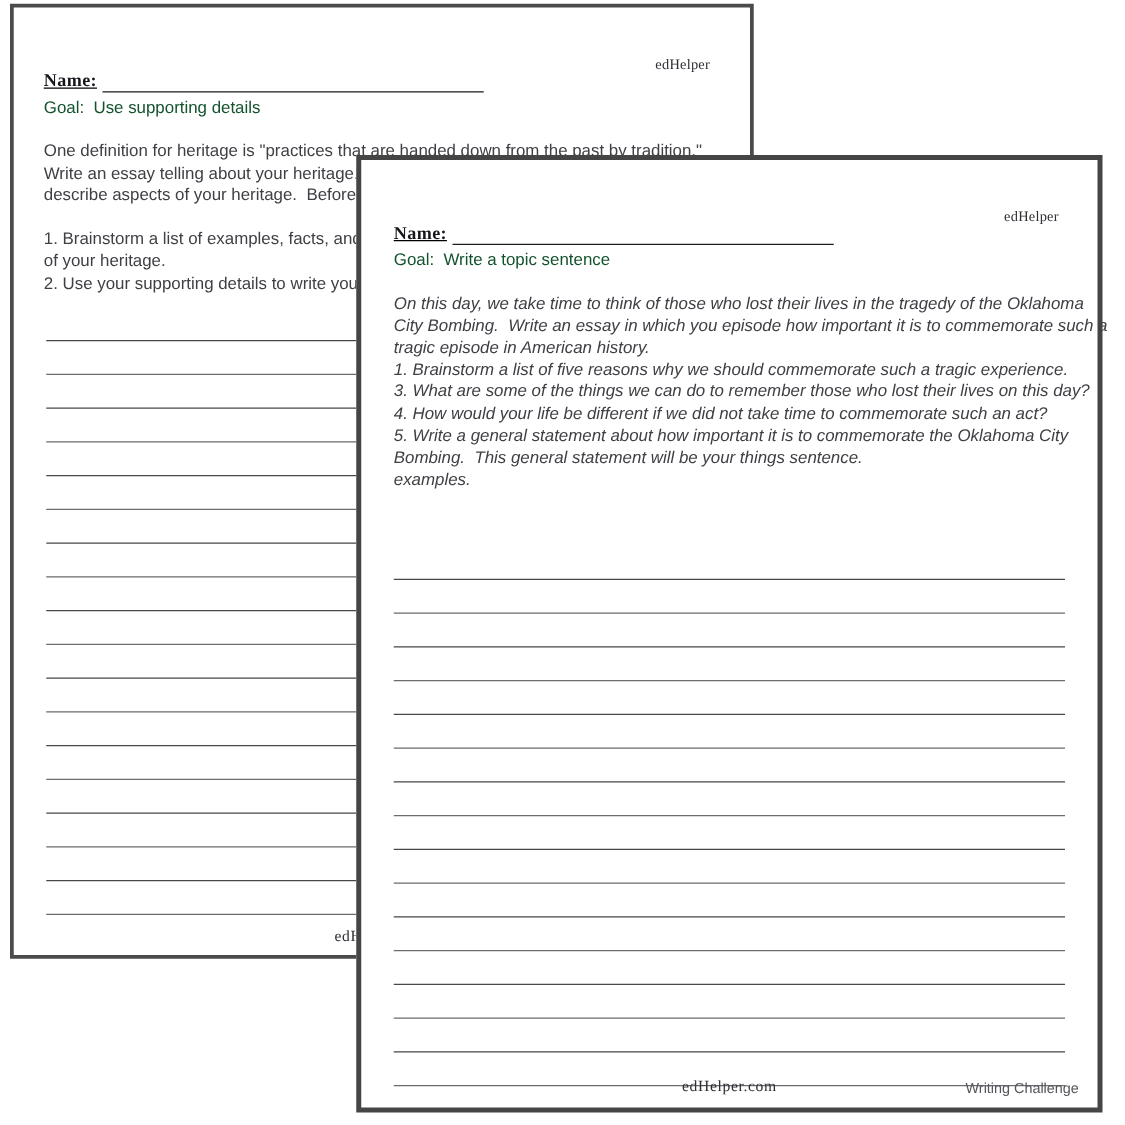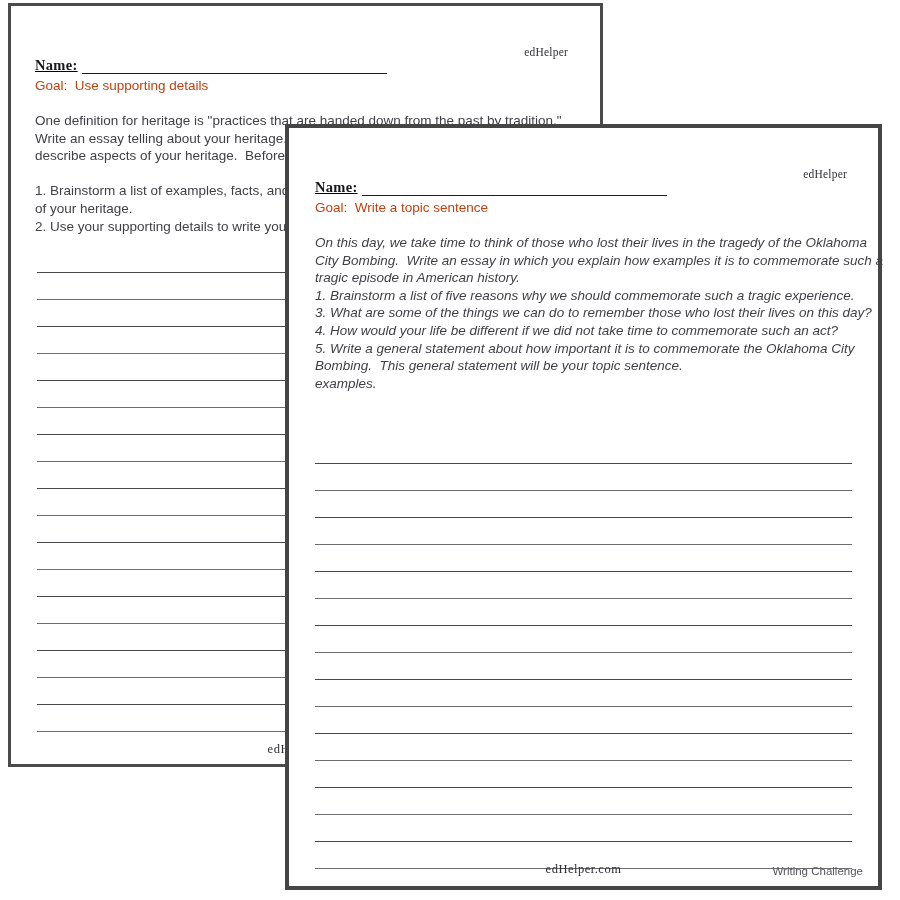--- a/index.html
+++ b/index.html
@@ -65,21 +65,21 @@
   .name-line {
     width: 305px;
     height: 14px;
     margin-left: 4px;
     border-bottom: 1.5px solid #1c1c22;
   }
   .goal {
     position: absolute;
     top: 72px;
     font-size: 13.5px;
-    color: #c2410c;
+    color: #14532d;
     white-space: pre;
   }
   .back .goal { left: 24px; }
   .front .goal { left: 26px; }
   .para {
     position: absolute;
     top: 106px;
     right: 10px;
   }
   .back .para { left: 24px; }
@@ -172,27 +172,27 @@
 
   <div class="page front">
     <div class="brand">edHelper</div>
     <div class="name-row">
       <span class="name-label">Name:</span>
       <span class="name-line"></span>
     </div>
     <div class="goal">Goal:  Write a topic sentence</div>
     <div class="para">
         <div class="para-line">On this day, we take time to think of those who lost their lives in the tragedy of the Oklahoma</div>
-        <div class="para-line">City Bombing.  Write an essay in which you explain how examples it is to commemorate such a</div>
+        <div class="para-line">City Bombing.  Write an essay in which you episode how important it is to commemorate such a</div>
         <div class="para-line">tragic episode in American history.</div>
         <div class="para-line">1. Brainstorm a list of five reasons why we should commemorate such a tragic experience.</div>
         <div class="para-line">3. What are some of the things we can do to remember those who lost their lives on this day?</div>
         <div class="para-line">4. How would your life be different if we did not take time to commemorate such an act?</div>
         <div class="para-line">5. Write a general statement about how important it is to commemorate the Oklahoma City</div>
-        <div class="para-line">Bombing.  This general statement will be your topic sentence.</div>
+        <div class="para-line">Bombing.  This general statement will be your things sentence.</div>
         <div class="para-line">examples.</div>
       </div>
     <div class="rules">
         <div class="rule"></div>
         <div class="rule"></div>
         <div class="rule"></div>
         <div class="rule"></div>
         <div class="rule"></div>
         <div class="rule"></div>
         <div class="rule"></div>

